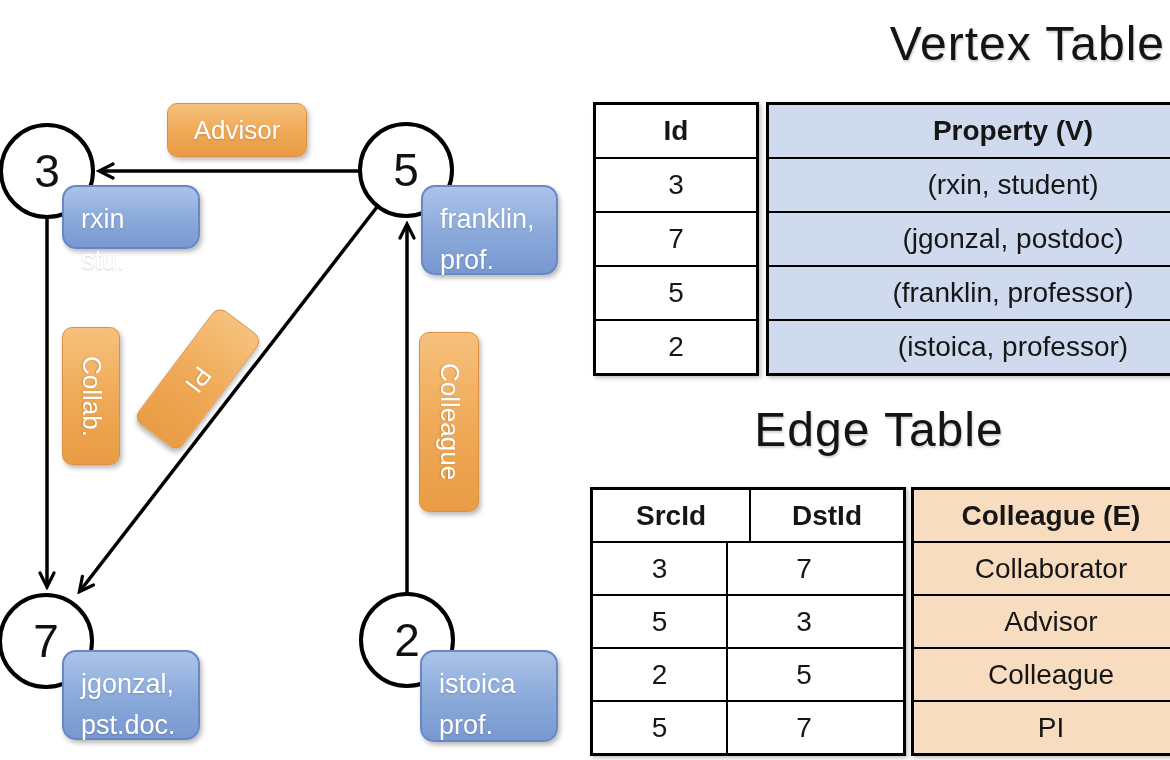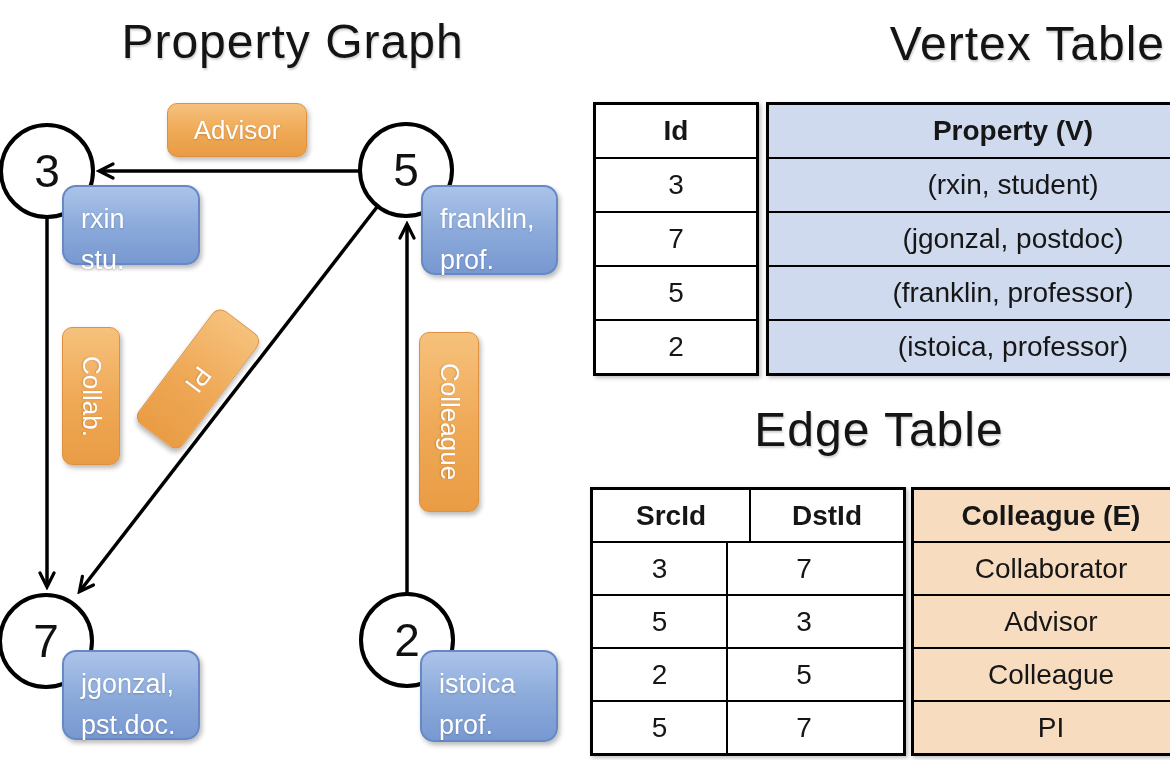--- a/index.html
+++ b/index.html
@@ -57,21 +57,20 @@
   .vspan { display:flex; gap:7px; }
   .v-prop { background:#cfdaee;padding-left:47px; }
   .e-prop { background:#f7dcc0; }
   .cell-divider { border-left:2px solid #000; }
 </style>
 </head>
 <body>
 
 <div class="abs" id="graph-panel">
 
-  <div class="abs big-title" style="left:0; top:14px; width:585px;">Property Graph</div>
 
   <svg class="abs" id="edge-svg" viewBox="0 0 585 760" xmlns="http://www.w3.org/2000/svg">
     <defs>
       <marker id="arrow" viewBox="0 0 20 20" refX="16" refY="10" markerWidth="20" markerHeight="20" orient="auto" markerUnits="userSpaceOnUse">
         <path d="M3,3 L17,10 L3,17" fill="none" stroke="#000" stroke-width="3.2" stroke-linecap="round"></path>
       </marker>
     </defs>
     <line x1="362" y1="171" x2="100" y2="171" stroke="#000" stroke-width="3.5" marker-end="url(#arrow)"></line>
     <line x1="47" y1="217" x2="47" y2="586" stroke="#000" stroke-width="3.5" marker-end="url(#arrow)"></line>
     <line x1="377" y1="207" x2="80" y2="591" stroke="#000" stroke-width="3.5" marker-end="url(#arrow)"></line>
@@ -89,21 +88,21 @@
   </div>
   <div class="abs node-circle" style="left:359px; top:592px;">
     <span>2</span>
   </div>
 
   <div class="abs orange-box" style="left:167px; top:103px; width:138px; height:52px;">Advisor</div>
   <div class="abs orange-box orange-vertical" style="left:62px; top:327px; width:56px; height:136px;">Collab.</div>
   <div class="abs orange-box orange-vertical" style="left:170px; top:308px; width:54px; height:140px; transform:rotate(37deg);">PI</div>
   <div class="abs orange-box orange-vertical" style="left:419px; top:332px; width:58px; height:178px;">Colleague</div>
 
-  <div class="abs blue-box" style="left:62px; top:185px; width:138px; height:80px;">
+  <div class="abs blue-box" style="left:62px; top:185px; width:138px; height:64px;">
     <div>rxin</div>
     <div>stu.</div>
   </div>
   <div class="abs blue-box" style="left:421px; top:185px; width:137px; height:90px;">
     <div>franklin,</div>
     <div>prof.</div>
   </div>
   <div class="abs blue-box" style="left:62px; top:650px; width:138px; height:90px;">
     <div>jgonzal,</div>
     <div>pst.doc.</div>

